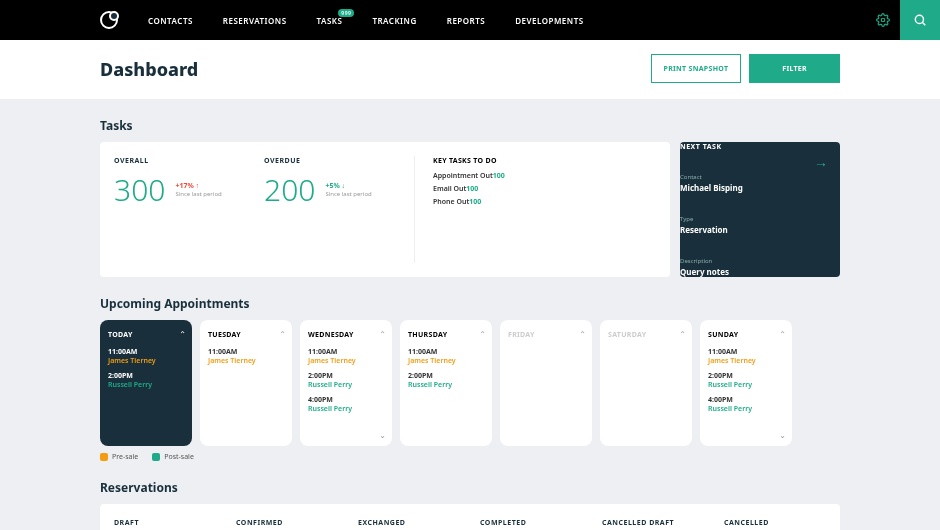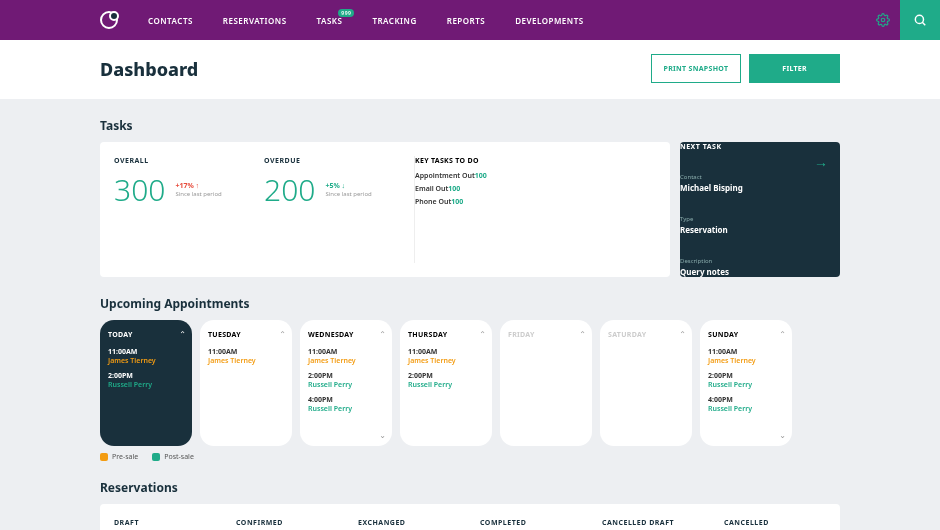--- a/index.html
+++ b/index.html
@@ -1,17 +1,17 @@
 <!DOCTYPE html>
 <html><head>
 <meta charset="utf-8">
 <style>
 *{box-sizing:border-box;margin:0;padding:0;font-family:-apple-sans,system-ui,Arial,sans-serif}
 body{background:#fff;width:940px;height:530px;overflow:hidden}
-.topbar{background:#701a75;height:40px;display:flex;align-items:center;padding:0 0 0 100px}
+.topbar{background:#000000;height:40px;display:flex;align-items:center;padding:0 0 0 100px}
 .logo{width:18px;height:18px;border:2px solid #fff;border-radius:50%;margin-right:30px;position:relative}
 .logo::after{content:"";position:absolute;width:6px;height:6px;border:2px solid #fff;border-radius:50%;right:-3px;top:-2px;background:#19303c}
 .nav{display:flex;gap:30px;flex:1}
 .nav a{color:#fff;font-size:8px;text-decoration:none;font-weight:600;position:relative;letter-spacing:.5px}
 .badge{position:absolute;top:-6px;right:-12px;background:#1fab89;color:#fff;font-size:5px;padding:1px 3px;border-radius:6px}
 .tb-right{display:flex;align-items:center;height:100%}
 .gear{width:34px;height:40px;display:flex;align-items:center;justify-content:center;color:#1fab89}
 .search{width:40px;height:40px;background:#1fab89;display:flex;align-items:center;justify-content:center}
 .header{display:flex;align-items:center;padding:14px 100px 16px}
 .header h1{font-size:18px;font-weight:800;color:#19303c;flex:1}
@@ -24,32 +24,32 @@
 .card{background:#fff;border-radius:4px;padding:14px}
 .stats{flex:1;display:flex}
 .stat{width:150px}
 .stat-lbl{font-size:7px;font-weight:700;color:#19303c;letter-spacing:.5px;margin-bottom:4px}
 .stat-val{font-size:30px;font-weight:300;color:#1fab89}
 .stat-row{display:flex;align-items:center;gap:10px}
 .stat-sub{font-size:6px;color:#999}
 .delta{font-size:7px;font-weight:700}
 .delta.up{color:#e74c3c}
 .delta.dn{color:#1fab89}
-.keytasks{border-left:1px solid #eee;width:130px}
+.keytasks{padding-left:18px;border-left:1px solid #eee;width:130px}
 .kt-title{font-size:7px;font-weight:700;margin-bottom:6px;letter-spacing:.3px}
 .kt-row{display:flex;justify-content:flex-start;font-size:7px;margin:4px 0}
 .kt-row span:first-child{color:#333;font-weight:600}
 .kt-row span:last-child{color:#1fab89;font-weight:700}
 .next{background:#19303c;color:#fff;width:160px;border-radius:4px;position:relative}
 .next-h{font-size:7px;font-weight:700;letter-spacing:.5px;margin-bottom:8px}
 .arrow{position:absolute;right:12px;top:10px;color:#1fab89;font-size:14px}
 .next-lbl{font-size:6px;color:#8aa;margin-top:22px}
 .next-val{font-size:8px;font-weight:700;margin-top:1px}
 .appts{display:flex;gap:8px;margin-top:8px}
-.day{background:#fff;border-radius:14px;padding:10px 8px;width:92px;min-height:126px;position:relative;font-size:7px}
+.day{background:#fff;border-radius:8px;padding:10px 8px;width:92px;min-height:126px;position:relative;font-size:7px}
 .day.today{background:#19303c;color:#fff}
 .day-h{font-weight:700;font-size:7px;letter-spacing:.3px;margin-bottom:8px}
 .day .chev{position:absolute;right:6px;top:8px;font-size:8px;color:#999}
 .day.today .chev{color:#fff}
 .appt{margin-bottom:6px}
 .appt-t{font-size:7px;font-weight:700;color:#333}
 .day.today .appt-t{color:#fff}
 .appt-n.pre{color:#f39c12;font-size:7px;font-weight:600}
 .appt-n.post{color:#1fab89;font-size:7px;font-weight:600}
 .day.empty .day-h{color:#ccc}

